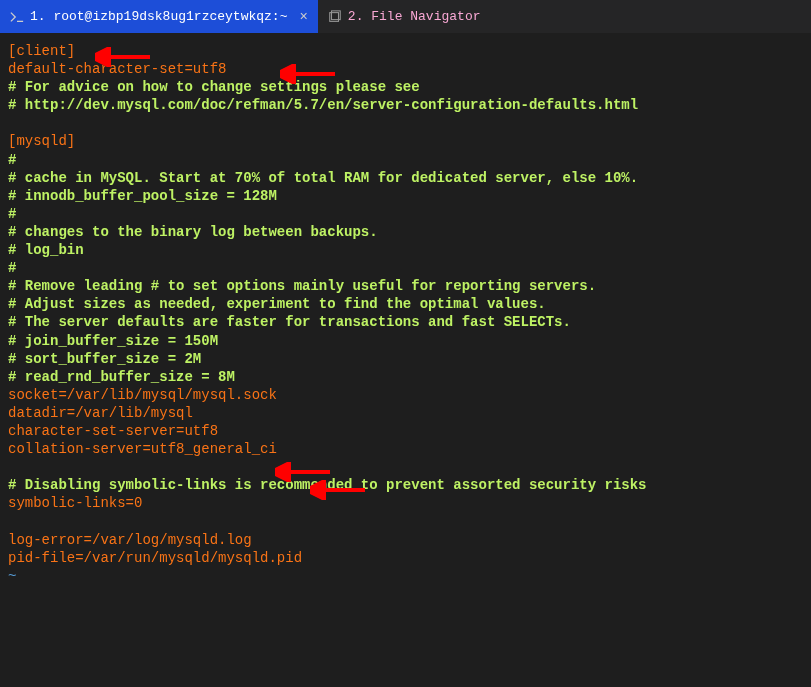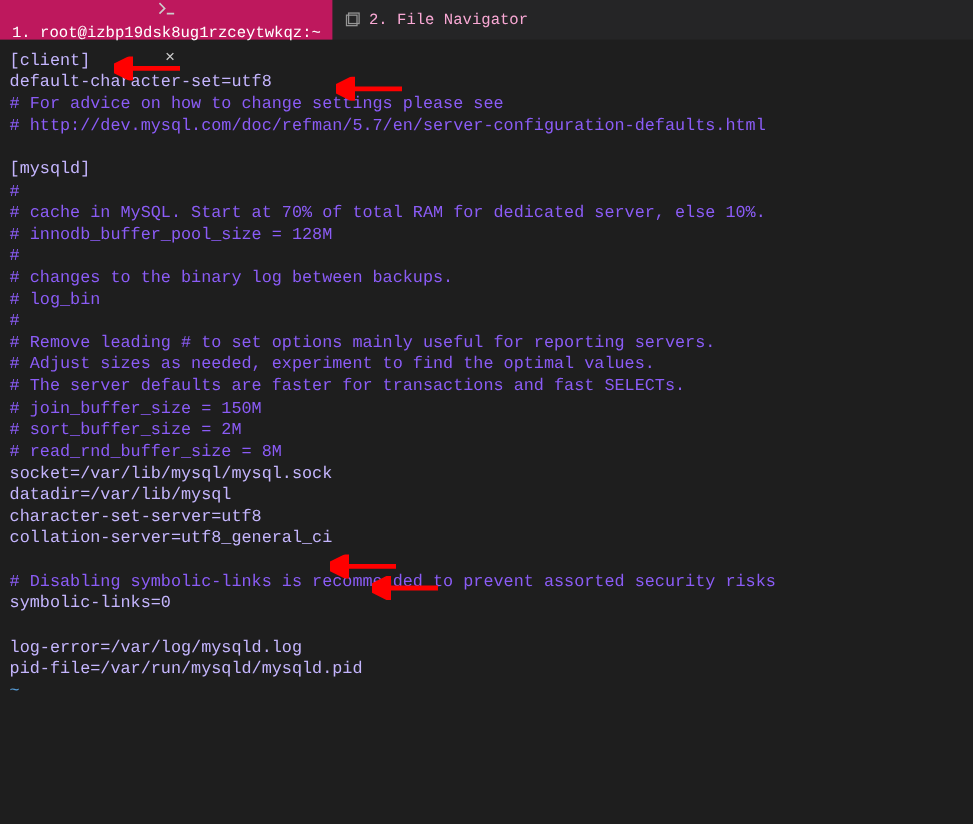--- a/index.html
+++ b/index.html
@@ -26,23 +26,22 @@
       display: flex;
       align-items: center;
       padding: 0 10px;
       height: 100%;
       cursor: pointer;
       color: #f9a8d4;
       font-size: 13px;
       gap: 6px;
     }
     .tab.active {
-      background: #be185d;
+      background: #1d4ed8;
       color: #ffffff;
-      flex-direction: column;
     }
     .tab-icon {
       display: inline-flex;
       align-items: center;
       justify-content: center;
     }
     .tab-close {
       margin-left: 6px;
       font-size: 14px;
       color: #cccccc;
@@ -52,24 +51,25 @@
       padding: 8px 8px;
       line-height: 18.1px;
       position: relative;
     }
     .line {
       white-space: pre;
       color: #cccccc;
       font-family: 'Consolas', 'Courier New', monospace;
     }
     .comment {
-      color: #8b5cf6;
+      color: #bef264;
+      font-weight: bold;
     }
     .text-white {
-      color: #c4b5fd;
+      color: #f97316;
     }
     .tilde {
       color: #569cd6;
     }
     .arrow {
       position: absolute;
       pointer-events: none;
     }
   </style>
 </head>

